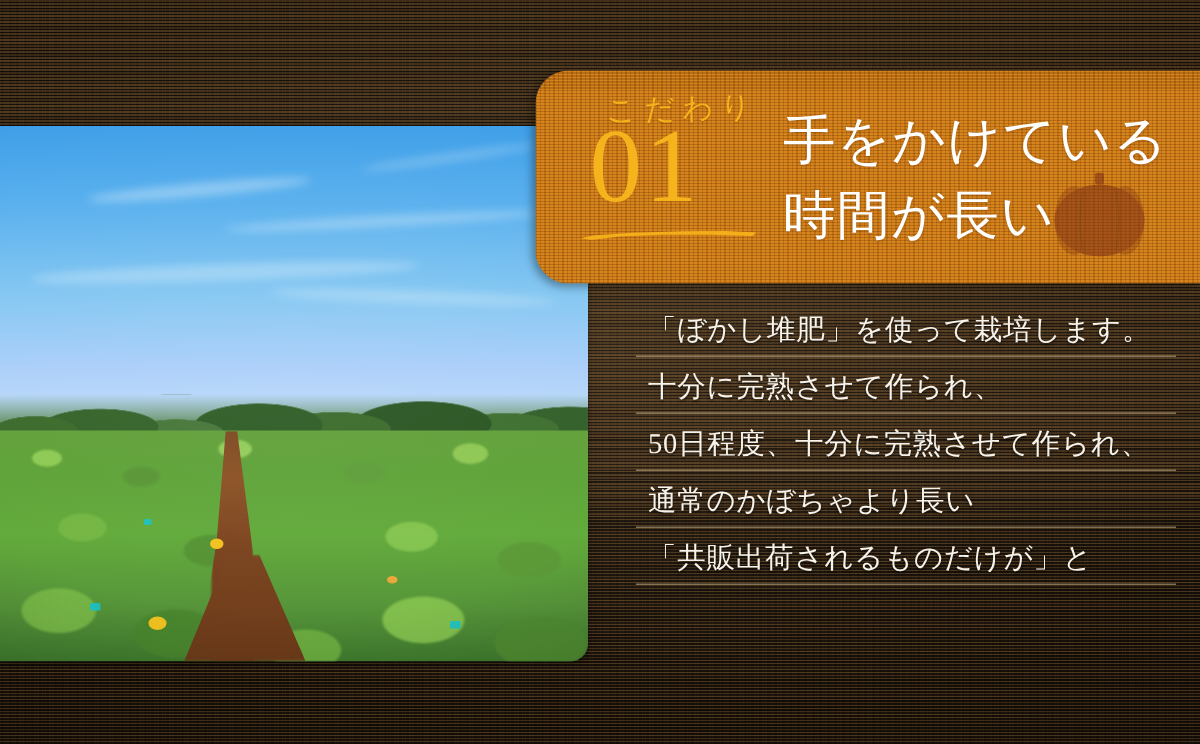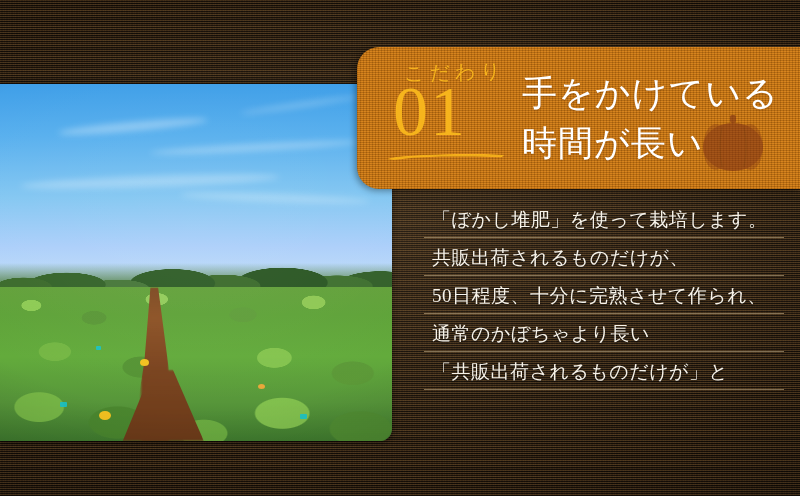--- a/index.html
+++ b/index.html
@@ -247,21 +247,21 @@
         <path d="M42 12 Q46 32 42 52"></path>
       </g>
     </svg>
   </div>
 
   <div class="body-text">
     <div class="tline">
       <span>「ぼかし堆肥」を使って栽培します。</span>
     </div>
     <div class="tline">
-      <span>共販出荷されるものだけが、</span>
+      <span>十分に完熟させて作られ、</span>
     </div>
     <div class="tline">
       <span>50日程度、十分に完熟させて作られ、</span>
     </div>
     <div class="tline">
       <span>通常のかぼちゃより長い</span>
     </div>
     <div class="tline">
       <span>「共販出荷されるものだけが」と</span>
     </div>

